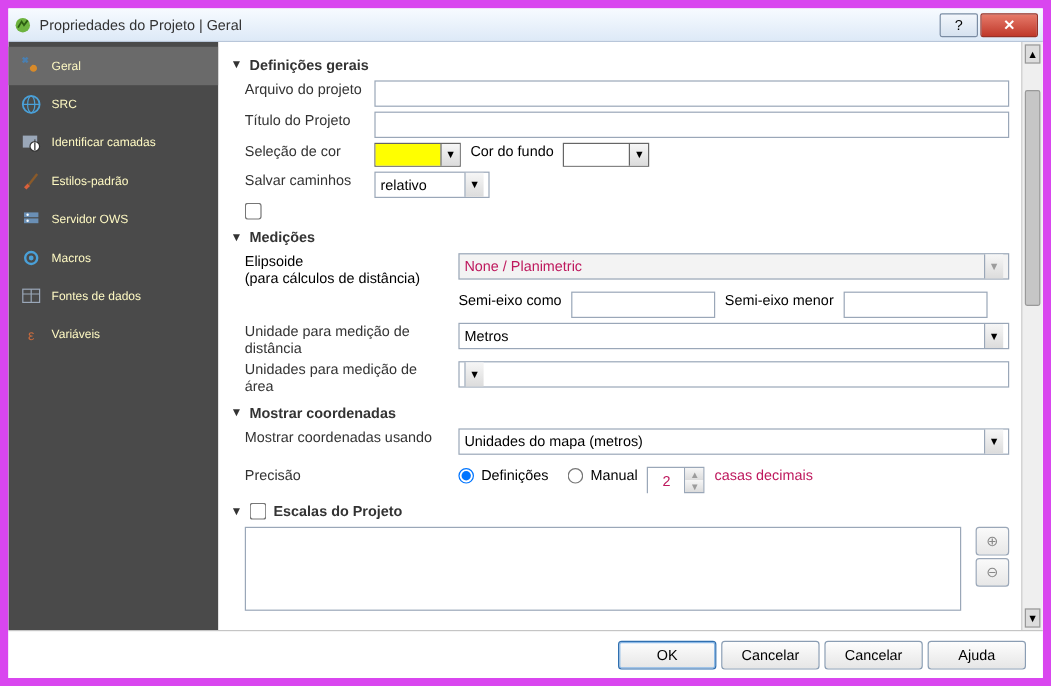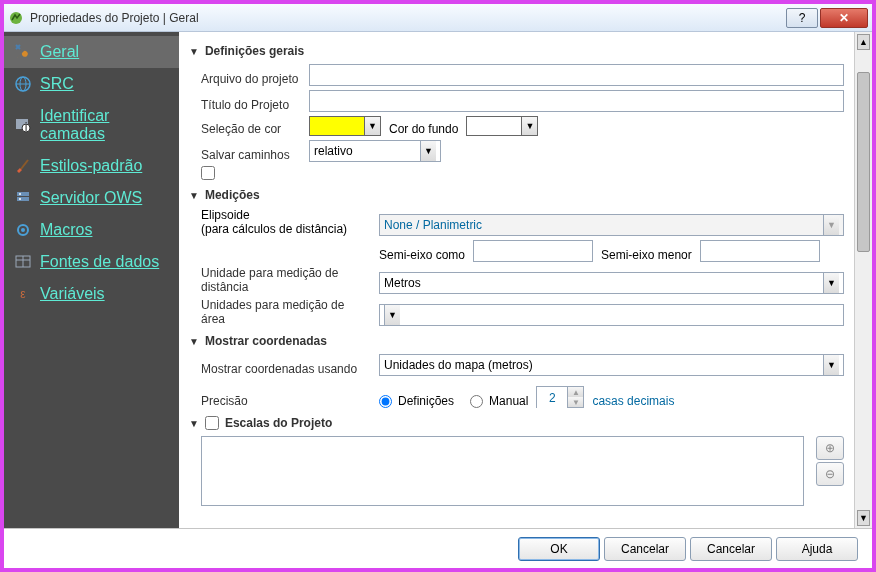--- a/index.html
+++ b/index.html
@@ -1,47 +1,47 @@
 <!DOCTYPE html>
 <html><head>
 <meta charset="utf-8">
 <style>
 * { box-sizing: border-box; margin: 0; padding: 0; font-family: "Segoe UI", Tahoma, sans-serif; font-size: 12px; }
 body { background: #d9e4f1; width: 876px; height: 572px; overflow: hidden; }
 
-.window { width: 876px; height: 572px; background: #fff; border: 4px solid #d946ef; display: flex; flex-direction: column; }
+.window { width: 876px; height: 572px; background: #fff; border: 7px solid #d946ef; display: flex; flex-direction: column; }
 
 .titlebar { height: 28px; background: linear-gradient(#f7fbff, #dde9f7); border-bottom: 1px solid #b8c6d9; display: flex; align-items: center; padding: 0 4px; }
 .titlebar .app-icon { width: 16px; height: 16px; margin-right: 6px; }
 .titlebar .title { flex: 1; color: #333; font-size: 12px; }
 .titlebar .win-btns { display: flex; gap: 2px; }
 .titlebar .win-btn { width: 32px; height: 20px; border: 1px solid #7a8ca3; border-radius: 2px; display: flex; align-items: center; justify-content: center; background: linear-gradient(#f2f6fb,#d6e2f0); cursor: pointer; }
 .titlebar .win-btn.close { width: 48px; background: linear-gradient(#e67a6a,#c0392b); border-color: #963127; color: #fff; font-weight: bold; }
 
 .body-row { flex: 1; display: flex; overflow: hidden; }
 
 .sidebar { width: 175px; background: #4a4a4a; color: #fff; padding-top: 4px; }
 .sidebar-item { display: flex; align-items: center; gap: 8px; padding: 7px 10px; cursor: pointer; }
 .sidebar-item.active { background: #6a6a6a; }
 .sidebar-item .icon { width: 18px; height: 18px; flex-shrink: 0; }
-.sidebar-item span.lbl { color: #5eead4; font-size: 16px; text-decoration: underline; }
+.sidebar-item span.lbl { color: #fef9c3; font-size: 10px; }
 
 .content-wrap { flex: 1; display: flex; background: #fff; }
 .content { flex: 1; padding: 6px 10px 6px 10px; overflow-y: auto; }
 .scrollbar { width: 18px; background: #efefef; border-left: 1px solid #ccc; position: relative; }
 .scrollbar .thumb { position: absolute; top: 40px; left: 2px; right: 2px; height: 180px; background: #c6c6c6; border: 1px solid #999; border-radius: 2px; }
 .scrollbar .arrow { position: absolute; left: 2px; right: 2px; height: 16px; background: #ddd; border: 1px solid #999; display:flex; align-items:center; justify-content:center; font-size:9px; }
 .scrollbar .arrow.up { top: 2px; }
 .scrollbar .arrow.down { bottom: 2px; }
 
 .section-head { display: flex; align-items: center; gap: 6px; font-weight: bold; color: #333; margin: 6px 0 6px 0; cursor: pointer; }
 .section-head .tri { font-size: 10px; }
 .section { padding-left: 12px; margin-bottom: 8px; }
 
-.form-row { display: flex; align-items: flex-end; gap: 8px; margin: 4px 0; }
+.form-row { display: flex; align-items: flex-start; gap: 8px; margin: 4px 0; }
 .form-row label.fl { width: 100px; color: #333; }
 .form-row label.fl2 { width: 170px; color: #333; }
 
 input[type=text], select, .combo, .spinbox input { height: 22px; border: 1px solid #9aa7b8; background: #fff; padding: 0 4px; }
 input[type=text].wide, .combo.wide, select.wide { flex: 1; }
 .combo { display: flex; align-items: center; min-width: 80px; }
 .combo .val { flex:1; }
 .combo .arrow { width: 16px; text-align: center; border-left: 1px solid #9aa7b8; font-size: 9px; background: linear-gradient(#f6f6f6,#dcdcdc); height: 100%; display:flex; align-items:center; justify-content:center; }
 
 .color-swatch { width: 72px; height: 20px; border: 1px solid #666; display:flex; }
@@ -64,21 +64,21 @@
 .spinbox .spins div { flex:1; font-size: 8px; display:flex; align-items:center; justify-content:center; background: linear-gradient(#f6f6f6,#dcdcdc); }
 
 .scales-box { border: 1px solid #9aa7b8; height: 70px; background: #fff; flex:1; }
 .scales-btns { display:flex; flex-direction:column; gap:2px; margin-left:4px; }
 .scales-btns .b { width:28px; height:24px; border:1px solid #9aa7b8; border-radius:3px; background: linear-gradient(#fafafa,#e7e7e7); display:flex; align-items:center; justify-content:center; color:#888; cursor:pointer; font-size:14px; }
 
 .footer { height: 40px; border-top: 1px solid #c5c5c5; display: flex; align-items: center; justify-content: flex-end; gap: 4px; padding: 0 14px; background: #fff; }
 .footer button { height: 24px; min-width: 82px; border: 1px solid #8a9db3; border-radius: 3px; background: linear-gradient(#fdfdfd,#e6e6e6); cursor: pointer; }
 .footer button.primary { border-color: #2f6fb0; box-shadow: 0 0 0 1px #8ab8e6 inset; }
 
-.muted { color: #0369a1; }
+.muted { color: #be185d; }
 </style>
 </head>
 <body>
 
 <div class="window">
 
   <div class="titlebar">
     <svg class="app-icon" viewBox="0 0 16 16">
         <circle cx="8" cy="8" r="6" fill="#6db33f"></circle>
         <path d="M4 10 L7 5 L9 8 L12 4" stroke="#2c5e12" fill="none" stroke-width="1.5"></path>
@@ -178,21 +178,21 @@
                 <div class="drop">▼</div>
               </div>
             <label>Cor do fundo</label>
             <div class="color-swatch">
                 <div class="col white"></div>
                 <div class="drop">▼</div>
               </div>
           </div>
           <div class="form-row">
             <label class="fl">Salvar caminhos</label>
-            <div class="combo" style="width:132px">
+            <div class="combo" style="width:96px">
               <span class="val">relativo</span>
                 <span class="arrow">▼</span>
             </div>
           </div>
           <div class="form-row">
             <input type="checkbox" style="">
           </div>
         </div>
 
         <div class="section-head">

